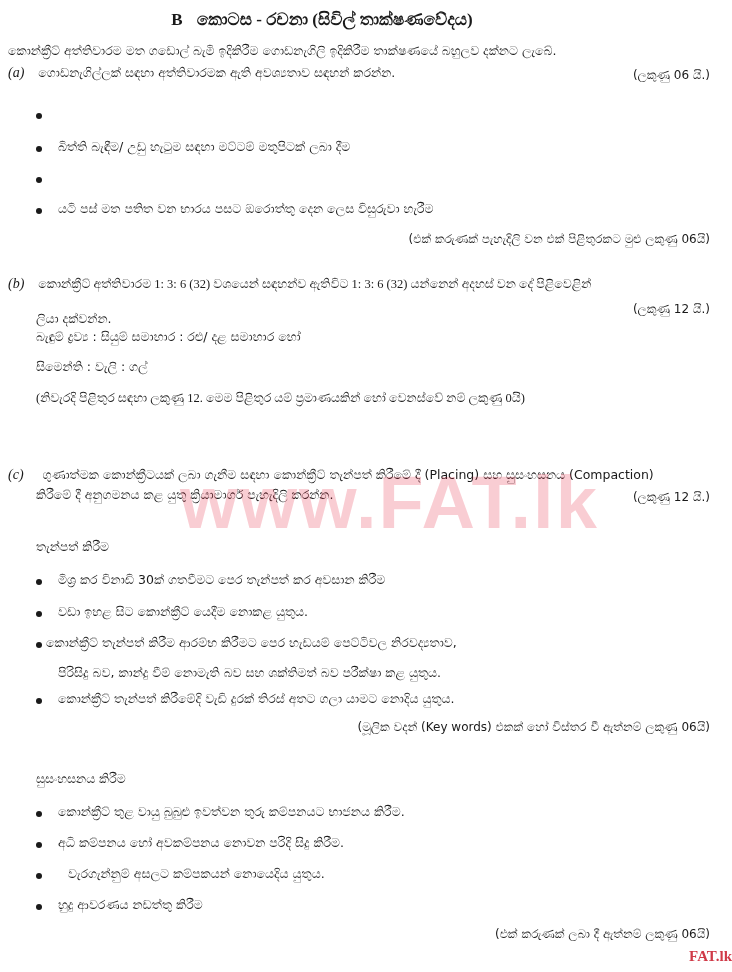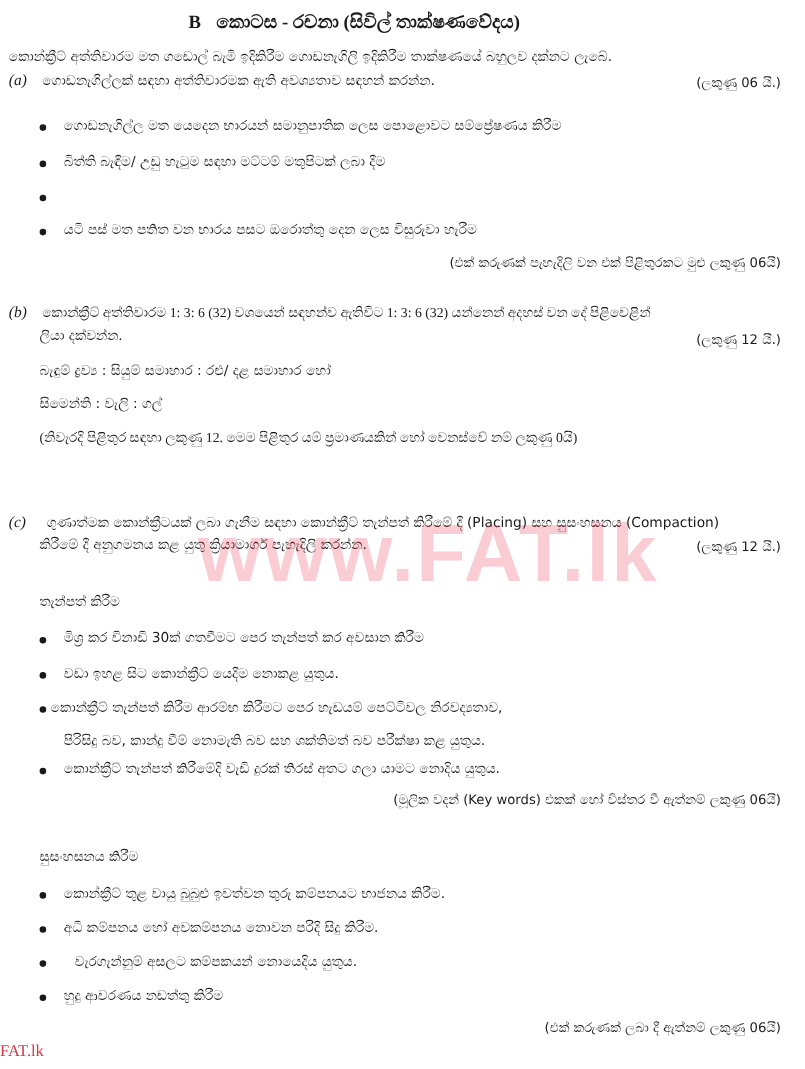--- a/index.html
+++ b/index.html
@@ -23,55 +23,54 @@
     }
     .bullet {
       position: absolute; width: 6px; height: 6px; border-radius: 50%; background: #1a1a1a;
     }
     .watermark {
       position: absolute; left: 180px; top: 460px; font-family: "Liberation Sans", sans-serif;
       font-weight: bold; font-size: 74px; color: #e8203c; opacity: 0.22; letter-spacing: 2px;
       pointer-events: none;
     }
     .footer {
-      position: absolute; top: 948px; left: 0; width: 732px; text-align: left;
-      font-family: "Liberation Serif", serif; font-weight: normal; font-size: 15px; color: #d03a48;
+      position: absolute; top: 948px; left: 0; width: 732px; text-align: right;
+      font-family: "Liberation Serif", serif; font-weight: bold; font-size: 15px; color: #d03a48;
     }
   </style>
 </head>
 <body>
 
 <div class="page">
 
   <div class="title">
     <span class="b-letter">B</span><span>කොටස -  රචනා (සිවිල් තාක්ෂණවේදය)</span>
   </div>
 
   <div class="line" style="top:42px; left:8px;">කොන්ක්‍රීට් අත්තිවාරම මත ගඩොල් බැමි ඉදිකිරීම ගොඩනැගිලි ඉදිකිරීම තාක්ෂණයේ බහුලව දක්නට ලැබේ.</div>
 
   <div class="line" style="top:64px; left:8px;">
     <span class="label">(a)</span>
     <span style="margin-left:10px;">ගොඩනැගිල්ලක් සඳහා අත්තිවාරමක ඇති අවශ්‍යතාව සඳහන් කරන්න.</span>
   </div>
   <div class="marks" style="top:66px;">(ලකුණු 06 යි.)</div>
 
   <span class="bullet" style="top:113px; left:36px;"></span>
-  <div class="line" style="top:105px; left:58px;">ගොඩනැගිල්ල මත යෙදෙන භාරයන් සමානුපාතික ලෙස පොළොවට සම්ප්‍රේෂණය කිරීම</div>
   <span class="bullet" style="top:146px; left:36px;"></span>
   <div class="line" style="top:138px; left:58px;">බිත්ති බැඳීම/ උඩු හැටුම සඳහා මට්ටම් මතුපිටක් ලබා දීම</div>
   <span class="bullet" style="top:177px; left:36px;"></span>
   <span class="bullet" style="top:208px; left:36px;"></span>
   <div class="line" style="top:200px; left:58px;">යටි පස් මත පතිත වන භාරය පසට ඔරොත්තු දෙන ලෙස විසුරුවා හැරීම</div>
   <div class="marks" style="top:230px;">(එක් කරුණක් පැහැදිලි වන එක් පිළිතුරකට මුළු ලකුණු 06යි)</div>
 
   <div class="line" style="top:275px; left:8px;">
     <span class="label">(b)</span>
     <span style="margin-left:10px;font-family:Liberation Serif, serif;">කොන්ක්‍රීට් අත්තිවාරම 1: 3: 6 (32) වශයෙන් සඳහන්ව ඇතිවිට 1: 3: 6 (32) යන්නෙන් අදහස් වන දේ පිළිවෙළින්</span>
   </div>
-  <div class="line" style="top:296px; left:36px;">ලියා දක්වන්න.</div>
+  <div class="line" style="top:310px; left:36px;">ලියා දක්වන්න.</div>
   <div class="marks" style="top:300px;">(ලකුණු 12 යි.)</div>
   <div class="line" style="top:328px; left:36px;">බැඳුම් ද්‍රව්‍ය : සියුම් සමාහාර : රළු/ දළ සමාහාර හෝ</div>
   <div class="line" style="top:358px; left:36px;">සිමෙන්ති : වැලි : ගල්</div>
   <div class="line" style="top:389px; left:36px;font-family:Liberation Serif, serif;">(නිවැරදි පිළිතුර සඳහා ලකුණු 12. මෙම පිළිතුර යම් ප්‍රමාණයකින් හෝ වෙනස්වේ නම් ලකුණු 0යි)</div>
 
   <div class="line" style="top:466px; left:8px;">
     <span class="label">(c)</span>
     <span style="margin-left:15px;">ගුණාත්මක කොන්ක්‍රීටයක් ලබා ගැනීම සඳහා කොන්ක්‍රීට් තැන්පත් කිරීමේ දී (Placing) සහ සුසංහසනය (Compaction)</span>
   </div>
   <div class="line" style="top:486px; left:36px;">කිරීමේ දී අනුගමනය කළ යුතු ක්‍රියාමාර්ග පැහැදිලි කරන්න.</div>

